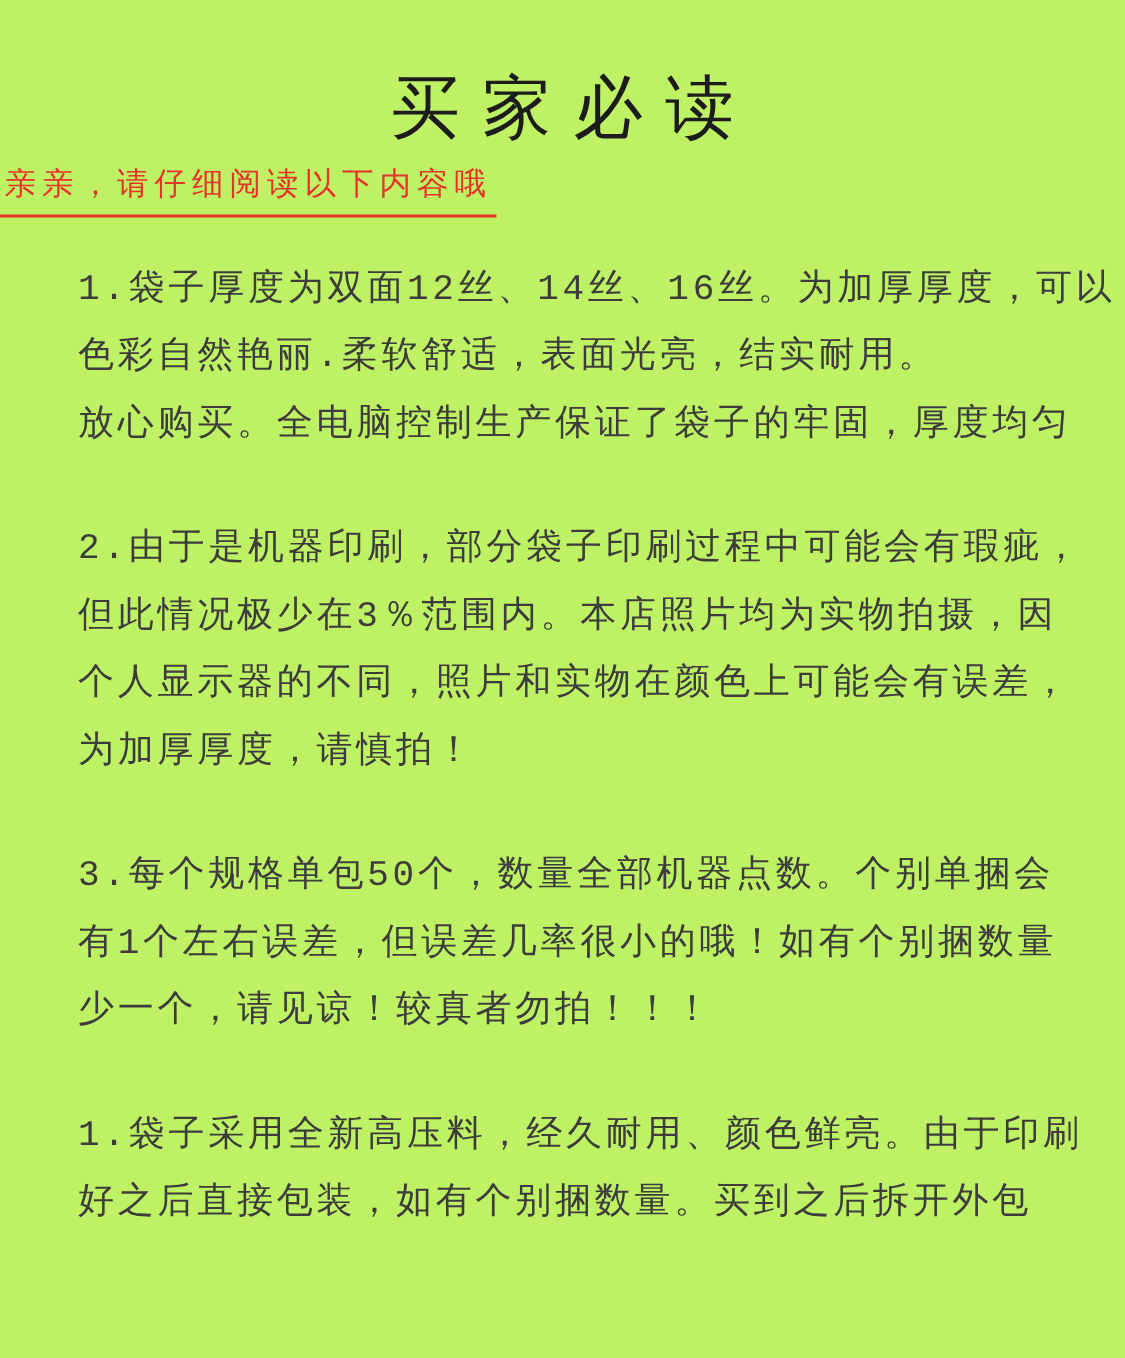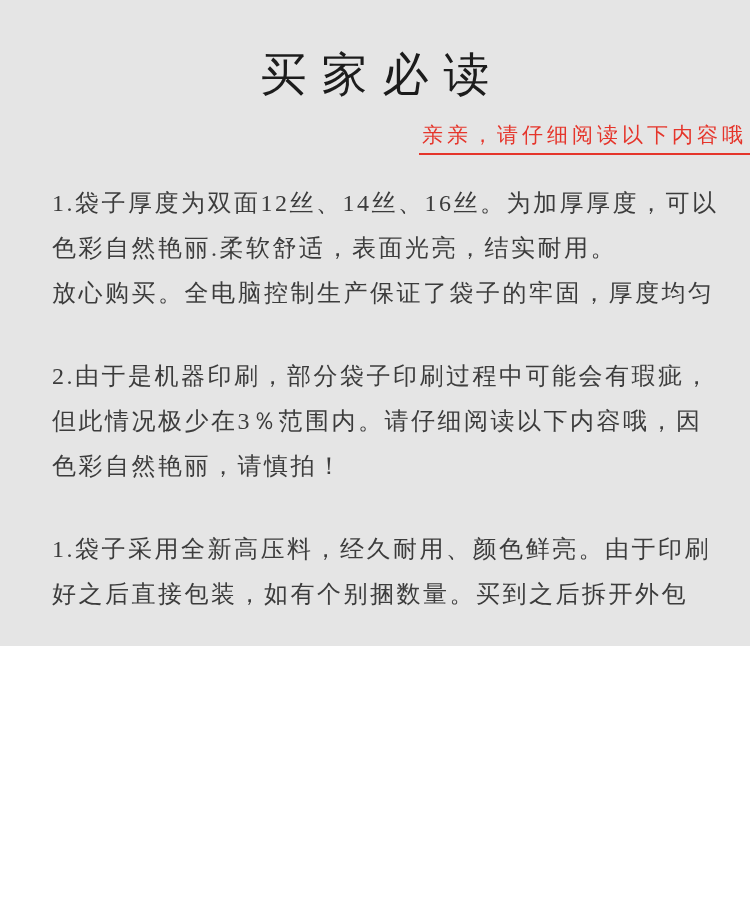--- a/index.html
+++ b/index.html
@@ -3,38 +3,38 @@
 <meta charset="utf-8">
 <style>
   html, body {
     margin: 0;
     padding: 0;
     background: #ffffff;
   }
   .page {
     position: relative;
     width: 750px;
-    height: 646px;
-    background: #e5e5e5;
+    height: 905px;
+    background: #bef264;
     overflow: hidden;
-    font-family: Liberation Serif, serif;
+    font-family: Liberation Mono, monospace;
   }
   .page-title {
     margin: 44px 0 0 0;
     text-align: center;
     font-size: 46px;
     line-height: 62px;
     font-weight: 500;
     color: #1c1c1c;
     letter-spacing: 15px;
     text-indent: 15px; 
   }
   .subtitle-wrap {
-    margin-top: 16px;
-    text-align: right;
+    margin-top: 6px;
+    text-align: left;
   }
   .subtitle {
     display: inline-block;
     color: #e5352b;
     font-size: 21px;
     line-height: 26px;
     letter-spacing: 4px;
     padding: 0 3px 5px 3px;
     border-bottom: 2px solid #e5352b;
     font-weight: 500;
@@ -73,24 +73,30 @@
   <div class="content">
 
     <div class="para">
       <div class="line">1.袋子厚度为双面12丝、14丝、16丝。为加厚厚度，可以</div>
       <div class="line">色彩自然艳丽.柔软舒适，表面光亮，结实耐用。</div>
       <div class="line">放心购买。全电脑控制生产保证了袋子的牢固，厚度均匀</div>
     </div>
 
     <div class="para">
       <div class="line">2.由于是机器印刷，部分袋子印刷过程中可能会有瑕疵，</div>
-      <div class="line">但此情况极少在3％范围内。请仔细阅读以下内容哦，因</div>
-      <div class="line">色彩自然艳丽，请慎拍！</div>
+      <div class="line">但此情况极少在3％范围内。本店照片均为实物拍摄，因</div>
+      <div class="line">个人显示器的不同，照片和实物在颜色上可能会有误差，</div>
+      <div class="line">为加厚厚度，请慎拍！</div>
     </div>
 
+    <div class="para">
+      <div class="line">3.每个规格单包50个，数量全部机器点数。个别单捆会</div>
+      <div class="line">有1个左右误差，但误差几率很小的哦！如有个别捆数量</div>
+      <div class="line">少一个，请见谅！较真者勿拍！！！</div>
+    </div>
 
     <div class="para">
       <div class="line">1.袋子采用全新高压料，经久耐用、颜色鲜亮。由于印刷</div>
       <div class="line">好之后直接包装，如有个别捆数量。买到之后拆开外包</div>
     </div>
 
   </div>
 </div>
 
 </body></html>

